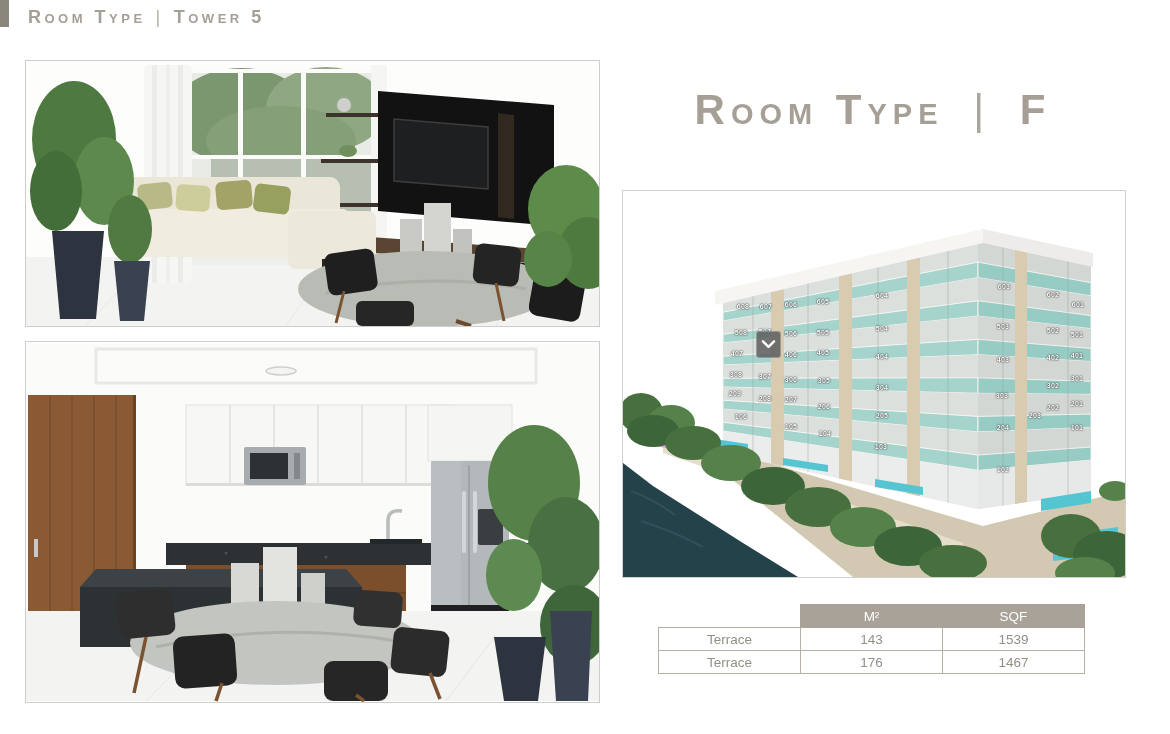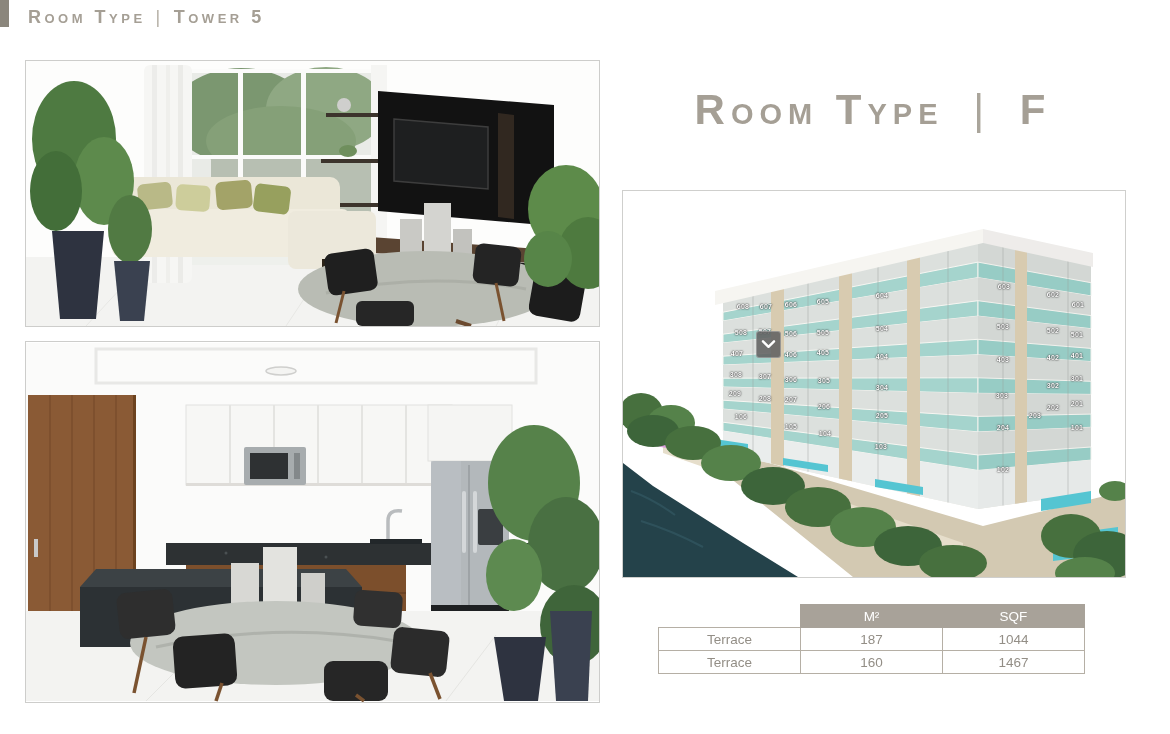--- a/index.html
+++ b/index.html
@@ -385,22 +385,22 @@
   <thead>
     <tr>
       <td class="empty"></td>
       <th>M²</th>
       <th>SQF</th>
     </tr>
   </thead>
   <tbody>
     <tr>
       <td>Terrace</td>
-      <td>187</td>
-      <td>1044</td>
+      <td>143</td>
+      <td>1539</td>
     </tr>
     <tr>
       <td>Terrace</td>
-      <td>160</td>
+      <td>176</td>
       <td>1467</td>
     </tr>
   </tbody>
 </table>
 
 </body></html>

